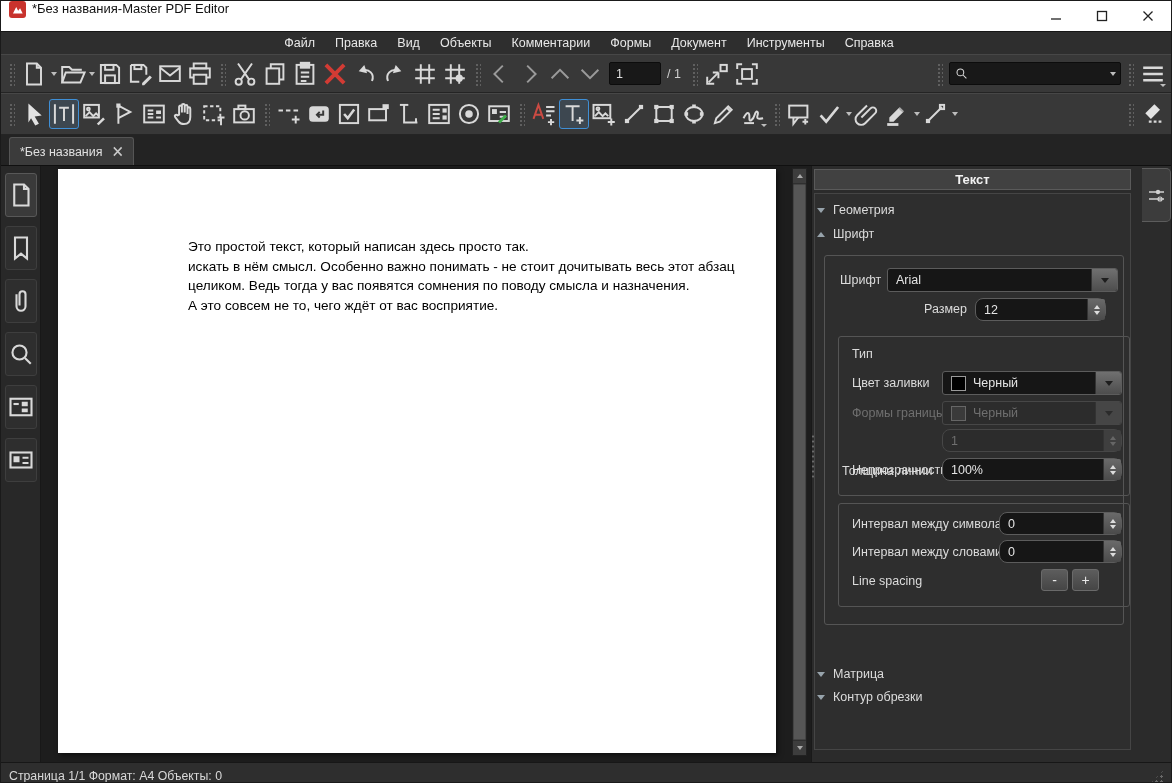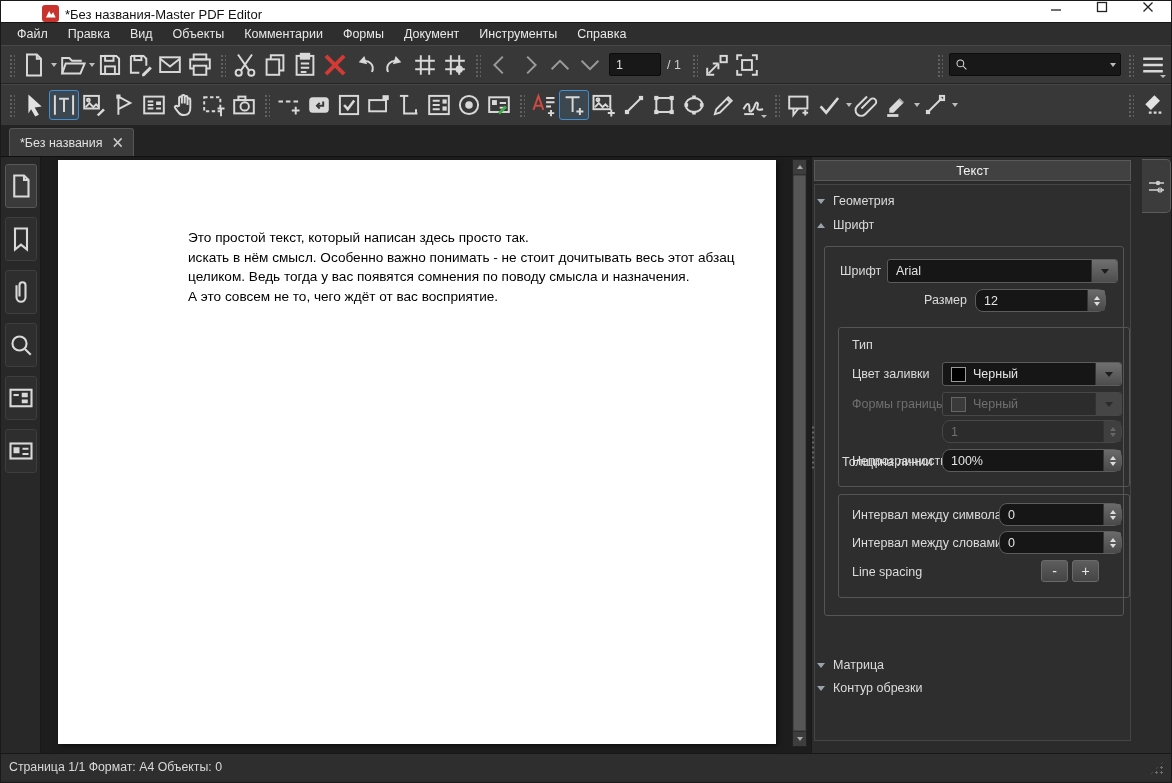--- a/index.html
+++ b/index.html
@@ -1,24 +1,24 @@
 <!DOCTYPE html>
 <html style="--accent: #3f8fd6; --danger: #c8332d; --toolbar_bg: #383838; --panel_bg: #2b2b2b; --page_bg: #ffffff;"><head>
 <meta charset="utf-8">
 <style>
   html,body{margin:0;padding:0;background:#6b6b6b;font-family:"Liberation Sans",sans-serif;}
   .window{position:relative;width:1172px;height:783px;background:#2b2b2b;overflow:hidden;border:1px solid #1a1a1a;box-sizing:border-box;}
   
-  .titlebar{height:21px;background:#ffffff;display:flex;align-items:flex-end;padding-left:33px;}
+  .titlebar{height:30px;background:#ffffff;display:flex;align-items:flex-start;}
   .app-logo{width:17px;height:17px;margin:0 6px 0 8px;border-radius:3px;background:var(--danger,#c8332d);display:flex;align-items:center;justify-content:center;flex:0 0 auto;}
   .title-text{font-size:13px;color:#111;flex:1 1 auto;white-space:nowrap;}
   .winbtn{width:46px;height:30px;display:flex;align-items:center;justify-content:center;}
   .winbtn svg{stroke:#222;stroke-width:1.3;fill:none;}
   
-  .menubar{height:22px;background:#2e2e2e;border-top:1px solid #161616;display:flex;align-items:center;padding-left:6px;}
+  .menubar{height:22px;background:#2e2e2e;border-top:1px solid #161616;display:flex;align-items:center;padding-left:6px;justify-content:center;}
   .menu-item{color:#e8e8e8;font-size:12.5px;padding:0 10px;line-height:22px;}
   
   .toolbar{background:#383838;border-top:1px solid #474747;border-bottom:1px solid #242424;display:flex;align-items:center;padding:0 3px;}
   .tb1{height:37px;}
   .tb2{height:40px;}
   .tbtn{min-width:28px;height:28px;border-radius:3px;border:1px solid transparent;display:flex;align-items:center;justify-content:center;position:relative;flex:0 0 auto;}
   .tbtn.active{border-color:var(--accent,#3f8fd6);background:#3d4750;}
   .grip{width:7px;height:24px;margin:0 4px;flex:0 0 auto;background-image:radial-gradient(circle,#606060 1px,transparent 1.3px);background-size:4px 4px;background-position:1px 1px;}
   .caret{width:0;height:0;border-left:3.5px solid transparent;border-right:3.5px solid transparent;border-top:4px solid #bdbdbd;margin-left:2px;flex:0 0 auto;}
   .caret.corner{position:absolute;right:1px;bottom:1px;border-top-width:3.5px;border-left-width:3px;border-right-width:3px;}
@@ -37,21 +37,21 @@
   .sbtn.active{background:#3a3a3a;border-color:#585858;}
   .docarea{flex:1 1 auto;position:relative;background:#1d1d1d;overflow:hidden;}
   .page{position:absolute;left:17px;top:3px;width:718px;height:584px;background:#fff;box-shadow:2px 2px 5px rgba(0,0,0,.55);}
   .pagetext{position:absolute;left:93px;top:68px;width:615px;color:#000;font-size:13.6px;line-height:19.5px;margin-left:37px;}
   .vscroll{position:absolute;top:2px;right:4px;width:15px;height:588px;background:#2f2f2f;border:1px solid #222;box-sizing:border-box;}
   .vbtn{position:absolute;left:0;width:13px;height:14px;background:#3d3d3d;display:flex;align-items:center;justify-content:center;}
   .varrow{width:0;height:0;border-left:3.5px solid transparent;border-right:3.5px solid transparent;}
   .vthumb{position:absolute;left:0;top:15px;width:13px;height:556px;background:#565656;border:1px solid #444;box-sizing:border-box;border-radius:1px;}
   
   .panel{width:360px;background:#2b2b2b;border-left:1px solid #191919;position:relative;box-sizing:border-box;}
-  .panel-header{position:absolute;left:2px;top:3px;width:317px;height:21px;background:#414141;border:1px solid #5a5a5a;box-sizing:border-box;display:flex;align-items:center;justify-content:center;color:#f2f2f2;font-size:13px;font-weight:normal;}
+  .panel-header{position:absolute;left:2px;top:3px;width:317px;height:21px;background:#414141;border:1px solid #5a5a5a;box-sizing:border-box;display:flex;align-items:center;justify-content:center;color:#f2f2f2;font-size:13px;font-weight:bold;}
   .panel-body{position:absolute;left:2px;top:27px;width:317px;height:557px;background:#2e2e2e;border:1px solid #454545;box-sizing:border-box;}
   .sect{position:absolute;left:2px;display:flex;align-items:center;gap:8px;color:#dcdcdc;font-size:12.5px;}
   .tri{width:0;height:0;}
   .tri.down{border-left:4px solid transparent;border-right:4px solid transparent;border-top:5px solid #97a3ab;}
   .tri.up{border-left:4px solid transparent;border-right:4px solid transparent;border-bottom:5px solid #97a3ab;}
   .frame{position:absolute;border:1px solid #555;border-radius:3px;box-sizing:border-box;}
   .plabel{position:absolute;color:#dcdcdc;font-size:12.5px;white-space:nowrap;}
   .plabel.dis{color:#6f6f6f;}
   .combo{position:absolute;height:24px;background:#161616;border:1px solid #5c5c5c;border-radius:3px;box-sizing:border-box;display:flex;align-items:center;color:#e4e4e4;font-size:12.5px;}
   .combo .val{padding-left:8px;flex:1;display:flex;align-items:center;gap:7px;}

